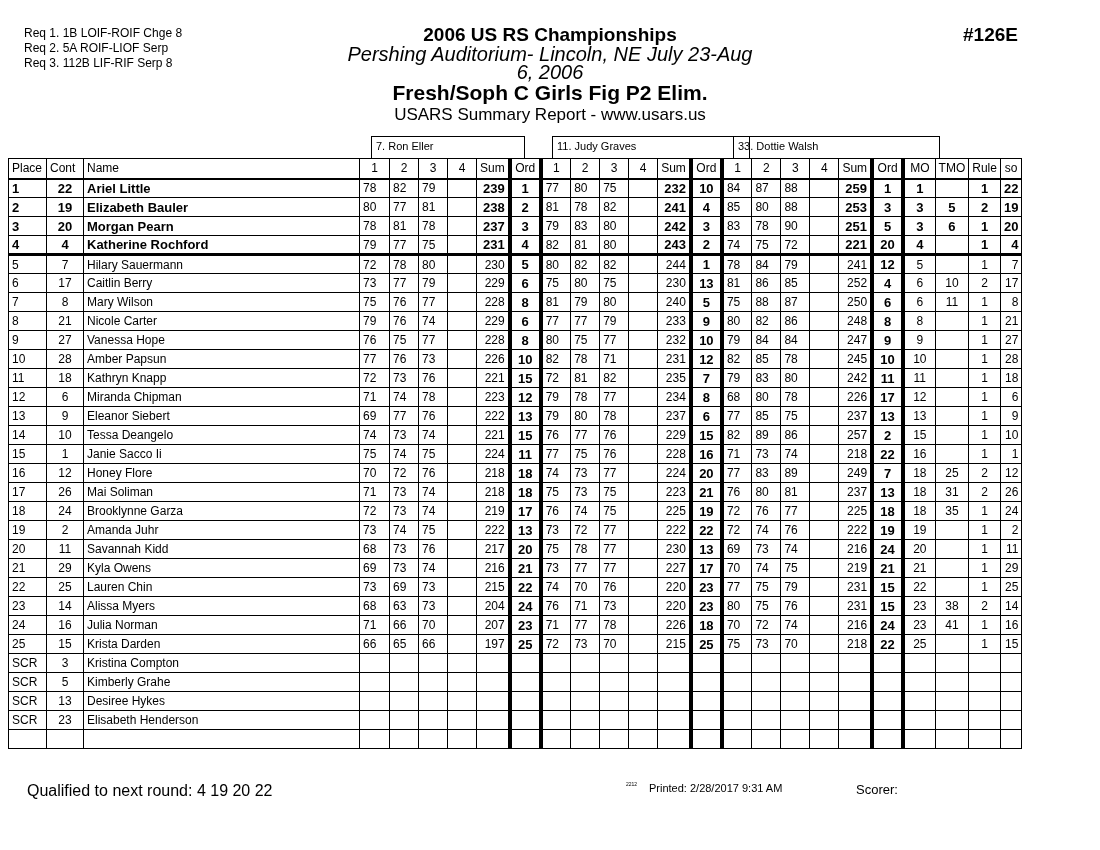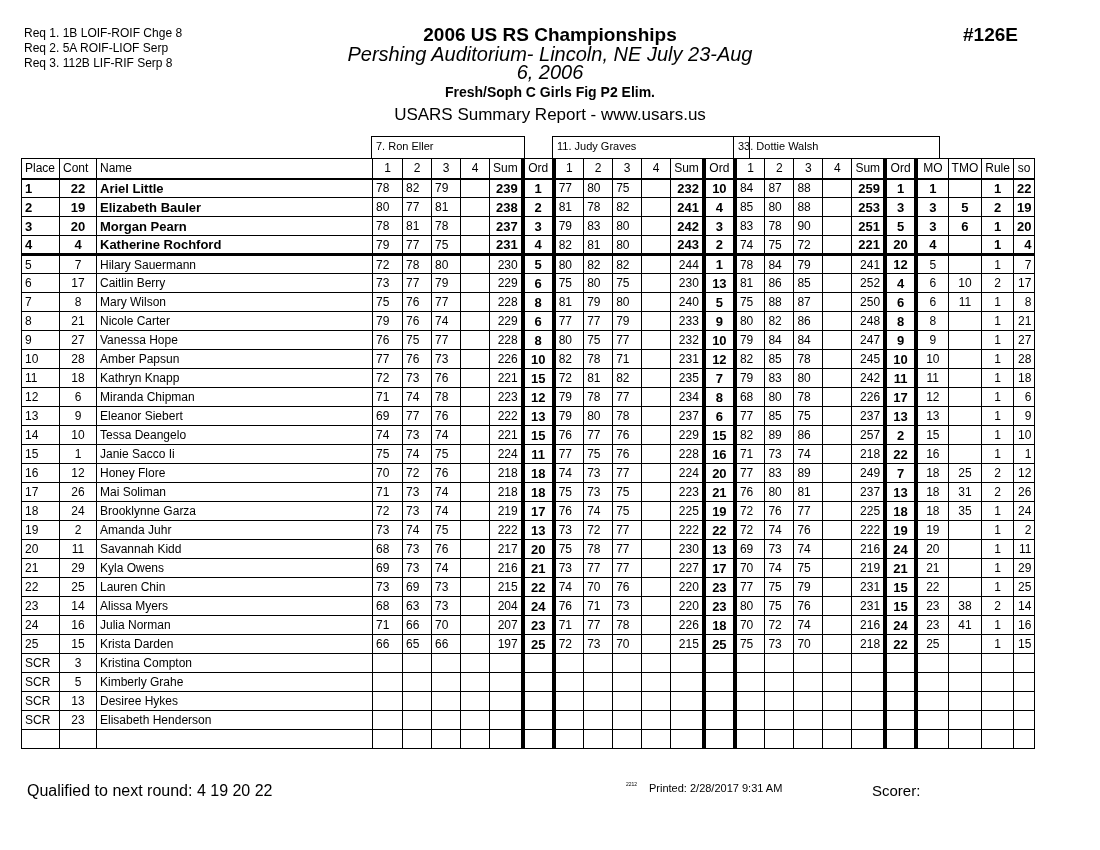--- a/index.html
+++ b/index.html
@@ -1,45 +1,45 @@
 <!DOCTYPE html>
 <html><head>
 <meta charset="utf-8">
 <style>
   html, body { margin:0; padding:0; background:#ffffff; }
   body { width:1100px; height:850px; position:relative; font-family:"Liberation Sans", sans-serif; color:#000; overflow:hidden; }
   .reqs { position:absolute; left:24px; top:26px; font-size:12px; line-height:15px; }
   .title-block { position:absolute; left:340px; top:24px; width:420px; text-align:center; }
   .t1 { font-size:19px; font-weight:bold; line-height:21px; }
   .t2 { font-size:20px; line-height:18px;font-style:italic; }
-  .t3 { font-size:14px; font-weight:bold; line-height:23px; }
+  .t3 { font-size:21px; font-weight:bold; line-height:23px; }
   .t4 { font-size:17px; line-height:22px;text-align:center; }
   .event-num { position:absolute; left:963px; top:24px; font-size:19px; font-weight:bold; }
 
   .judges { position:absolute; top:136px; height:22px; font-size:11px; }
   .judge-box { position:absolute; top:0; height:22px; border:1px solid #000; border-bottom:none; box-sizing:border-box; padding:3px 0 0 4px; }
 
-  table.grid { position:absolute; left:21px; top:158px; border-collapse:collapse; font-size:12px; table-layout:fixed;padding-left:16px; }
+  table.grid { position:absolute; left:8px; top:158px; border-collapse:collapse; font-size:12px; table-layout:fixed;padding-left:16px; }
   table.grid td { border:1px solid #000; height:19px; padding:0 3px; box-sizing:border-box; white-space:nowrap; overflow:hidden; }
   table.grid tr.hdr td { height:20px; border-bottom:2px solid #000; }
   table.grid tr.top td { font-weight:bold; font-size:13px; }
   table.grid tr.top td.sc { font-weight:normal; font-size:12px; }
   table.grid tr.top td.ord { font-weight:bold; font-size:13px; }
   table.grid tr.sep td { border-bottom:3px solid #000; }
   td.c { text-align:center; }
   td.r { text-align:right; }
   td.sc { text-align:left; }
   td.sum { text-align:right; }
   td.ord { text-align:center; font-weight:bold; font-size:13px; }
   td.thickR { border-right:4px solid #000 !important; }
 
   .footer-left { position:absolute; left:27px; top:782px; font-size:16px; }
   .footer-tiny { position:absolute; left:626px; top:781px; font-size:5px; }
   .footer-printed { position:absolute; left:649px; top:782px; font-size:11px; }
-  .footer-scorer { position:absolute; left:856px; top:782px; font-size:15px;margin-left:16px; }
+  .footer-scorer { position:absolute; left:856px; top:782px; font-size:13px; }
 </style>
 </head>
 <body>
 
 <div class="reqs">
   <div>Req  1.  1B LOIF-ROIF Chge 8</div>
   <div>Req  2.  5A ROIF-LIOF Serp</div>
   <div>Req  3.  112B LIF-RIF Serp 8</div>
 </div>
 

